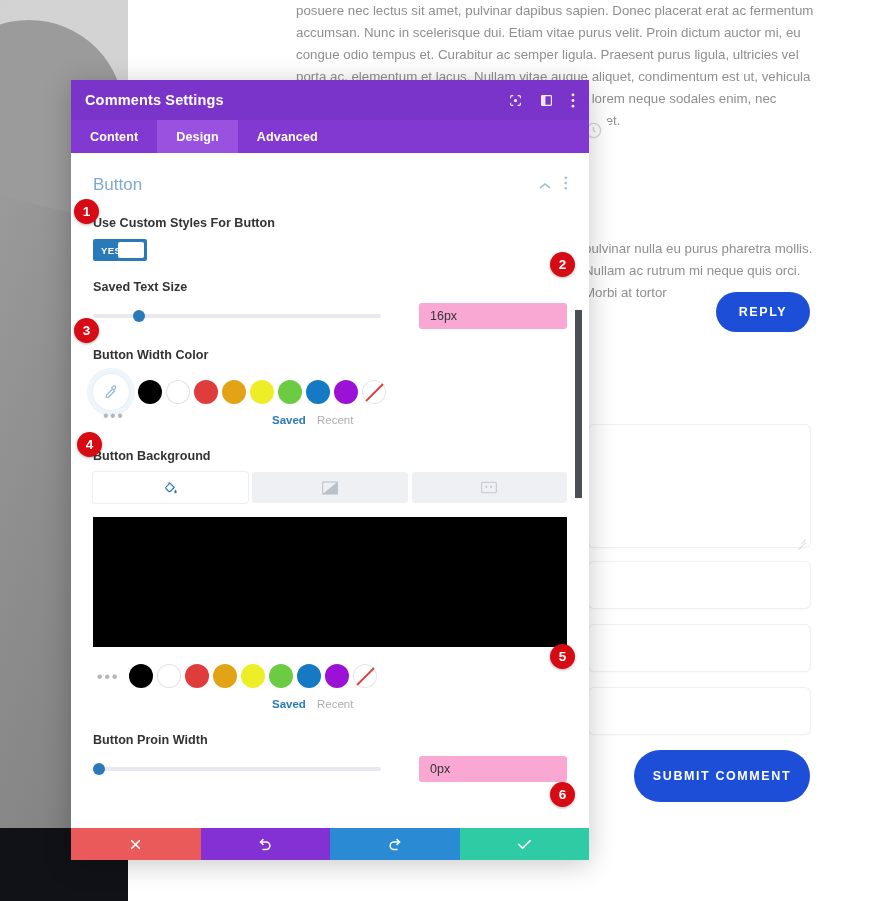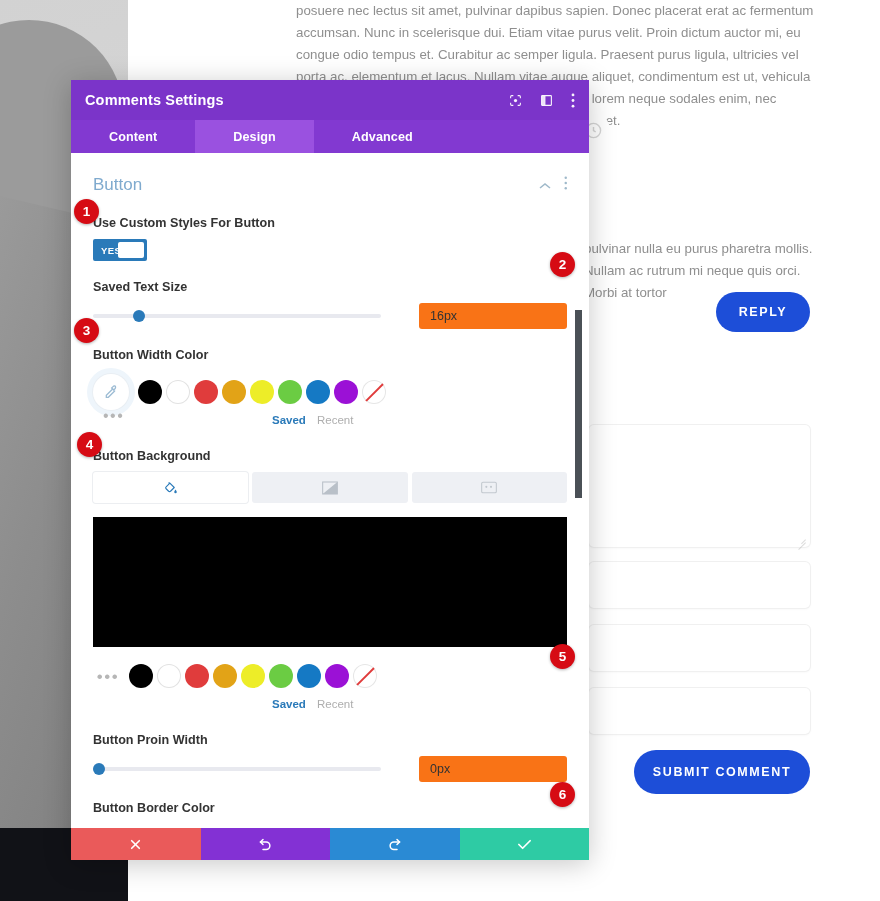--- a/index.html
+++ b/index.html
@@ -51,21 +51,21 @@
   }
   .bg-avatar-ring svg{ opacity:.35; }
 
   .btn-pill{
     position:absolute; background:#1d4ed8; color:#fff; border-radius:100px;
     font-size:12.5px; font-weight:700; letter-spacing:1.6px;
     display:flex; align-items:center; justify-content:center;
     font-family:"Liberation Sans", sans-serif;
   }
   #reply-btn{ left:716px; top:292px; width:94px; height:40px; }
-  #submit-btn{ left:634px; top:750px; width:176px; height:44px; }
+  #submit-btn{ left:634px; top:750px; width:176px; height:52px; }
 
   .form-field{
     position:absolute; background:#fff; border-radius:5px;
     box-shadow:0 0 0 1px #f0f0f0, 0 1px 3px rgba(0,0,0,.05);
   }
   #field-message{ left:589px; top:425px; width:221px; height:122px; }
   #field-name{ left:589px; top:562px; width:221px; height:46px; }
   #field-email{ left:589px; top:625px; width:221px; height:46px; }
   #field-website{ left:589px; top:688px; width:221px; height:46px; }
   .resize-grip{
@@ -99,21 +99,21 @@
   }
   .hdr-icons{ display:flex; align-items:center; gap:18px; }
   .hdr-icon{ color:#fff; opacity:.95; display:flex; align-items:center; cursor:pointer; }
 
   .modal-tabs{
     height:33px; background:#8239d1; display:flex; flex:none;
   }
   .tab{
     color:#fff; font-size:12.6px; font-weight:700;
     display:flex; align-items:center; justify-content:center;
-    padding:0 38px; cursor:pointer; letter-spacing:.1px;
+    padding:0 19px; cursor:pointer; letter-spacing:.1px;
   }
   .tab.active{ background:#9a51e0; }
 
   .modal-body{
     flex:1; position:relative; overflow:hidden; background:#fff;
     padding:0 22px;
   }
   .scrollbar-track{
     position:absolute; right:3px; top:0; width:7px; height:100%;
   }
@@ -151,21 +151,21 @@
   .slider-row{ display:flex; align-items:center; gap:0; }
   .slider{
     position:relative; flex:1; height:4px; background:#e8e9ef; border-radius:2px;
     margin-right:38px; cursor:pointer;
   }
   .slider-knob{
     position:absolute; top:-4px; width:12px; height:12px; border-radius:50%;
     background:#2a7ab9; transform:translateX(-50%);
   }
   .value-box{
-    width:148px; height:26px; background:#f97316; border-radius:3px;
+    width:148px; height:26px; background:#f9a8d4; border-radius:3px;
     display:flex; align-items:center; padding-left:11px;
     font-size:12.5px; color:#333; cursor:text;
   }
 
   
   .palette-row{ position:relative; display:flex; align-items:center; height:42px; }
   .eyedrop{
     width:36px; height:36px; border-radius:50%; background:#fff;
     box-shadow:0 0 0 1px #e9eef3, 0 0 0 6px #eef5fb;
     display:flex; align-items:center; justify-content:center; cursor:pointer;
@@ -411,21 +411,20 @@
       </div>
 
       <div class="field-label">Button Proin Width</div>
       <div class="slider-row">
         <div class="slider">
           <span class="slider-knob" style="left:2%"></span>
         </div>
         <div class="value-box">0px</div>
       </div>
 
-      <div class="field-label">Button Border Color</div>
 
     </div>
 
     <div class="action-bar">
       <div class="action-btn act-cancel">
         <svg width="13" height="13" viewBox="0 0 24 24" stroke="currentColor" stroke-width="3" stroke-linecap="round">
             <path d="M5 5l14 14M19 5L5 19"></path>
           </svg>
       </div>
       <div class="action-btn act-undo">

